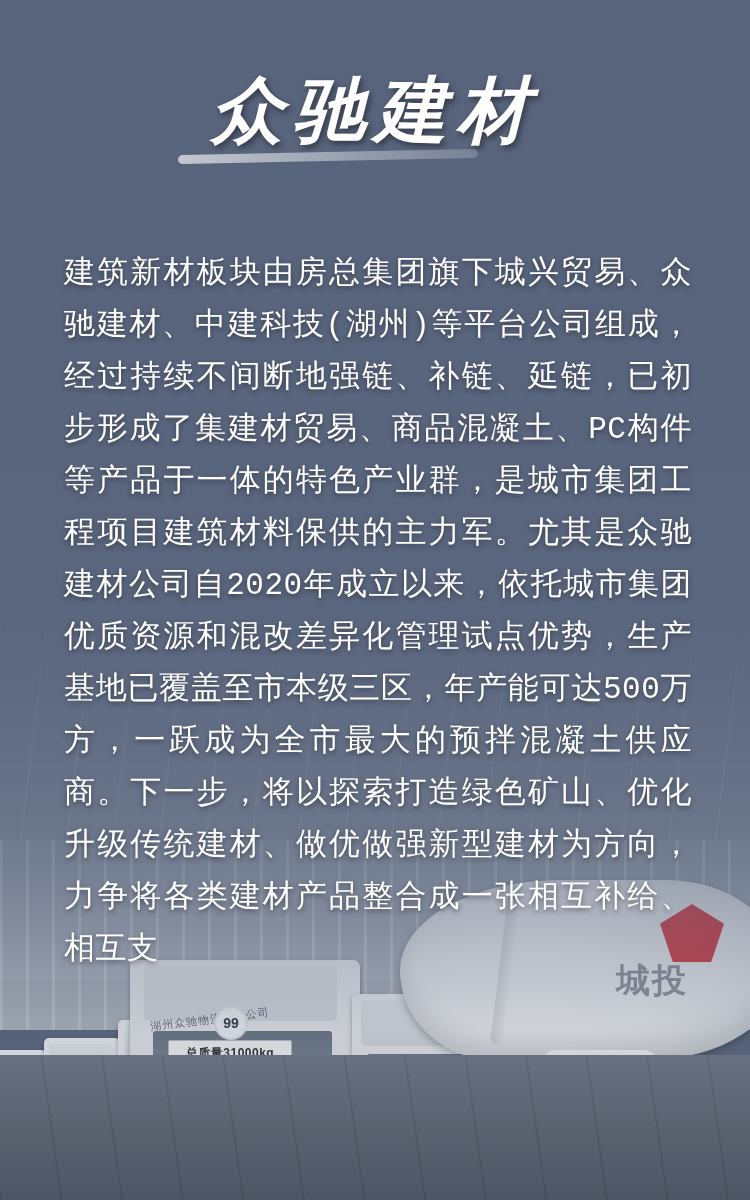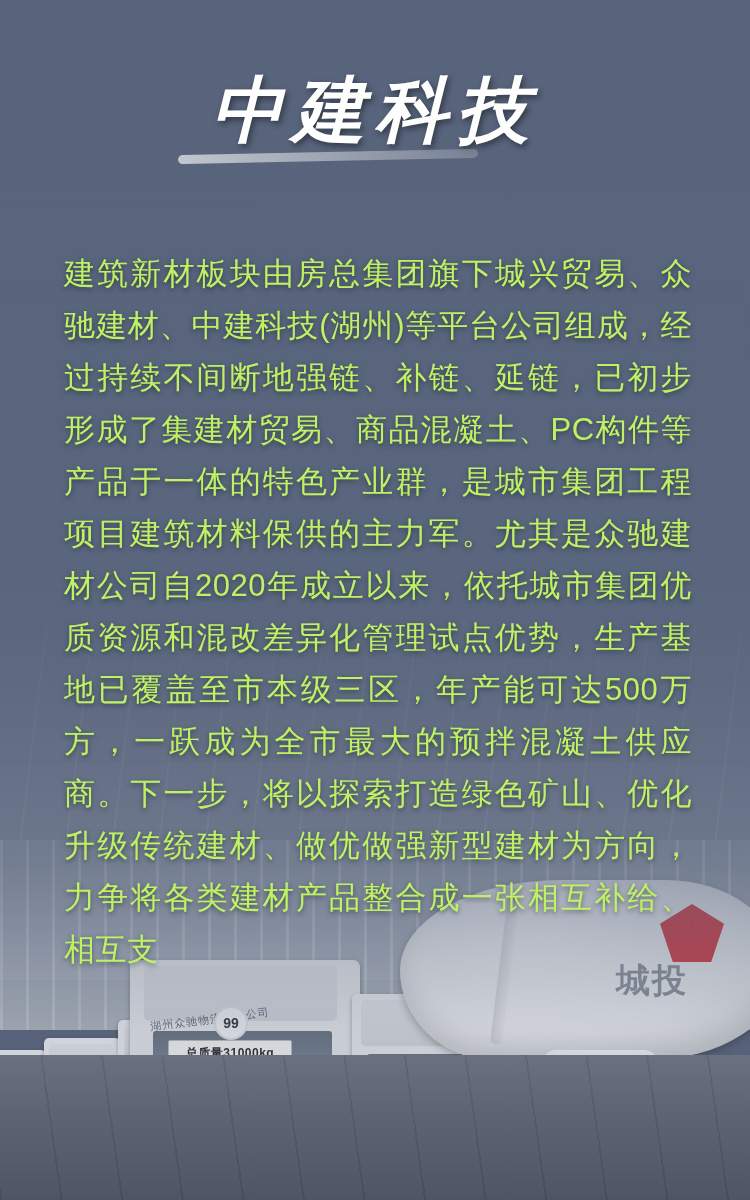--- a/index.html
+++ b/index.html
@@ -266,28 +266,28 @@
     border-radius: 5px;
     opacity: .75;
   }
 
   
   .body-copy {
     position: absolute;
     left: 64px;
     right: 58px;
     top: 248px;
-    color: #bef264;
+    color: #ffffff;
     font-size: 31px;
     line-height: 52px;
     text-align: justify;
     text-justify: inter-ideograph;
     letter-spacing: .5px;
     text-shadow: 0 2px 5px rgba(20,26,36,.55);
-    font-family: Liberation Sans, sans-serif;
+    font-family: Liberation Mono, monospace;
   }
 </style>
 </head>
 <body>
 
 <div class="poster">
 
   <div class="photo">
     <div class="photo-sky"></div>
     <div class="beams"></div>
@@ -349,18 +349,18 @@
       <div class="mx-wheel" style="right:40px;"></div>
       <div class="mx-wheel" style="right:140px;"></div>
       <div class="mx-wheel" style="right:240px;"></div>
     </div>
 
     <div class="ground"></div>
   </div>
 
   <div class="wash"></div>
 
-  <div class="headline">中建科技</div>
+  <div class="headline">众驰建材</div>
   <div class="headline-underline"></div>
 
   <div class="body-copy">建筑新材板块由房总集团旗下城兴贸易、众驰建材、中建科技(湖州)等平台公司组成，经过持续不间断地强链、补链、延链，已初步形成了集建材贸易、商品混凝土、PC构件等产品于一体的特色产业群，是城市集团工程项目建筑材料保供的主力军。尤其是众驰建材公司自2020年成立以来，依托城市集团优质资源和混改差异化管理试点优势，生产基地已覆盖至市本级三区，年产能可达500万方，一跃成为全市最大的预拌混凝土供应商。下一步，将以探索打造绿色矿山、优化升级传统建材、做优做强新型建材为方向，力争将各类建材产品整合成一张相互补给、相互支</div>
 
 </div>
 
 </body></html>

